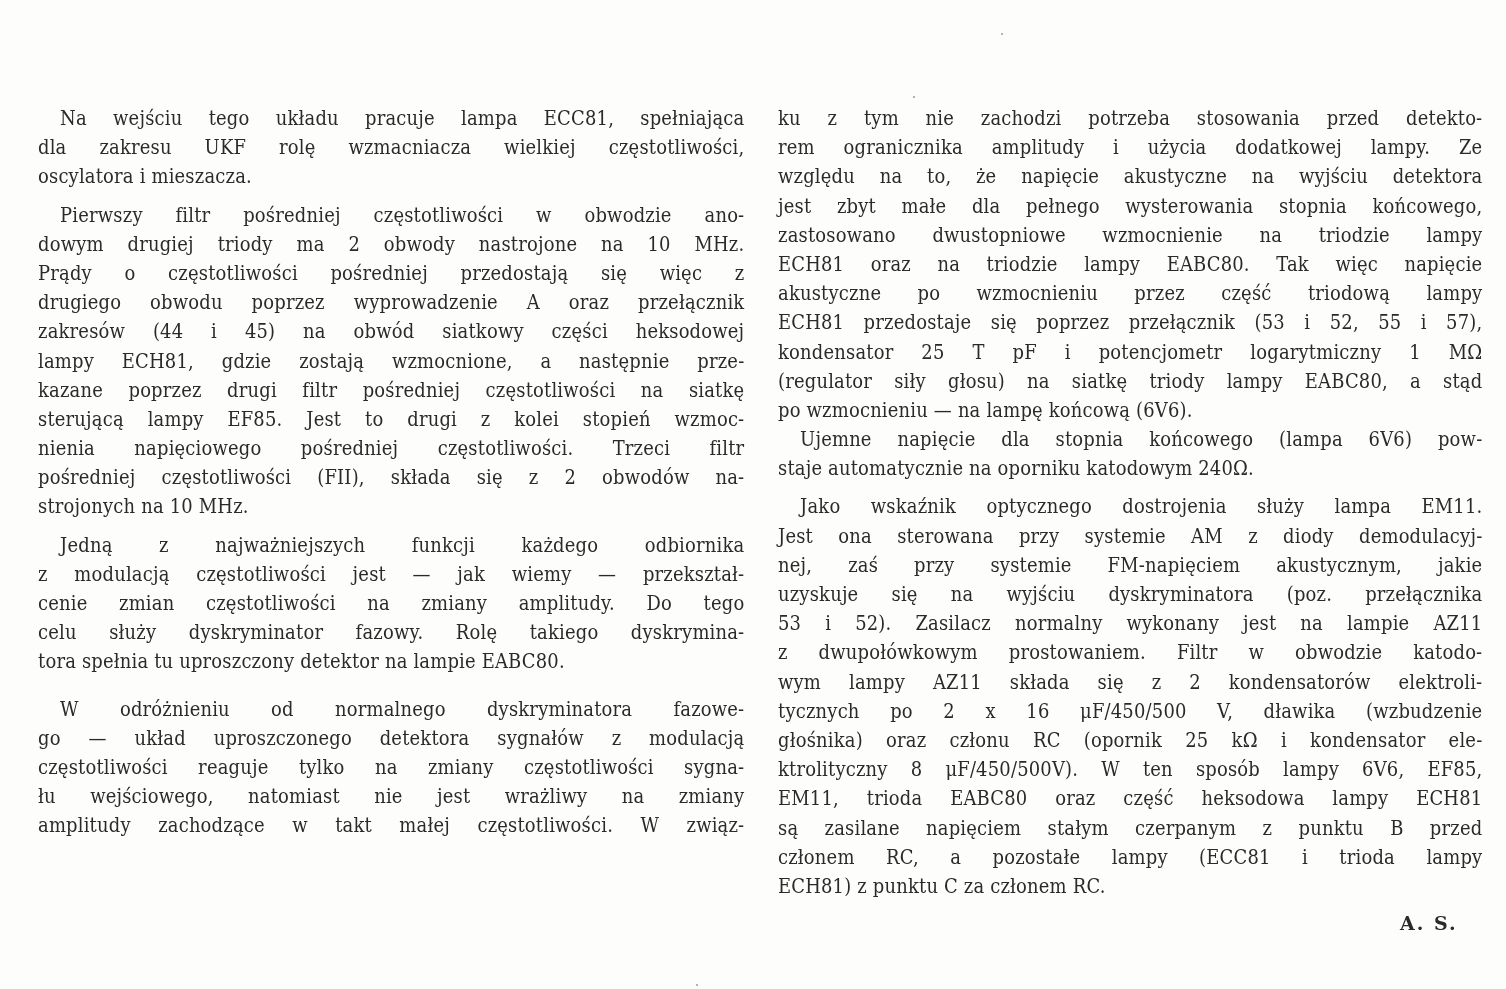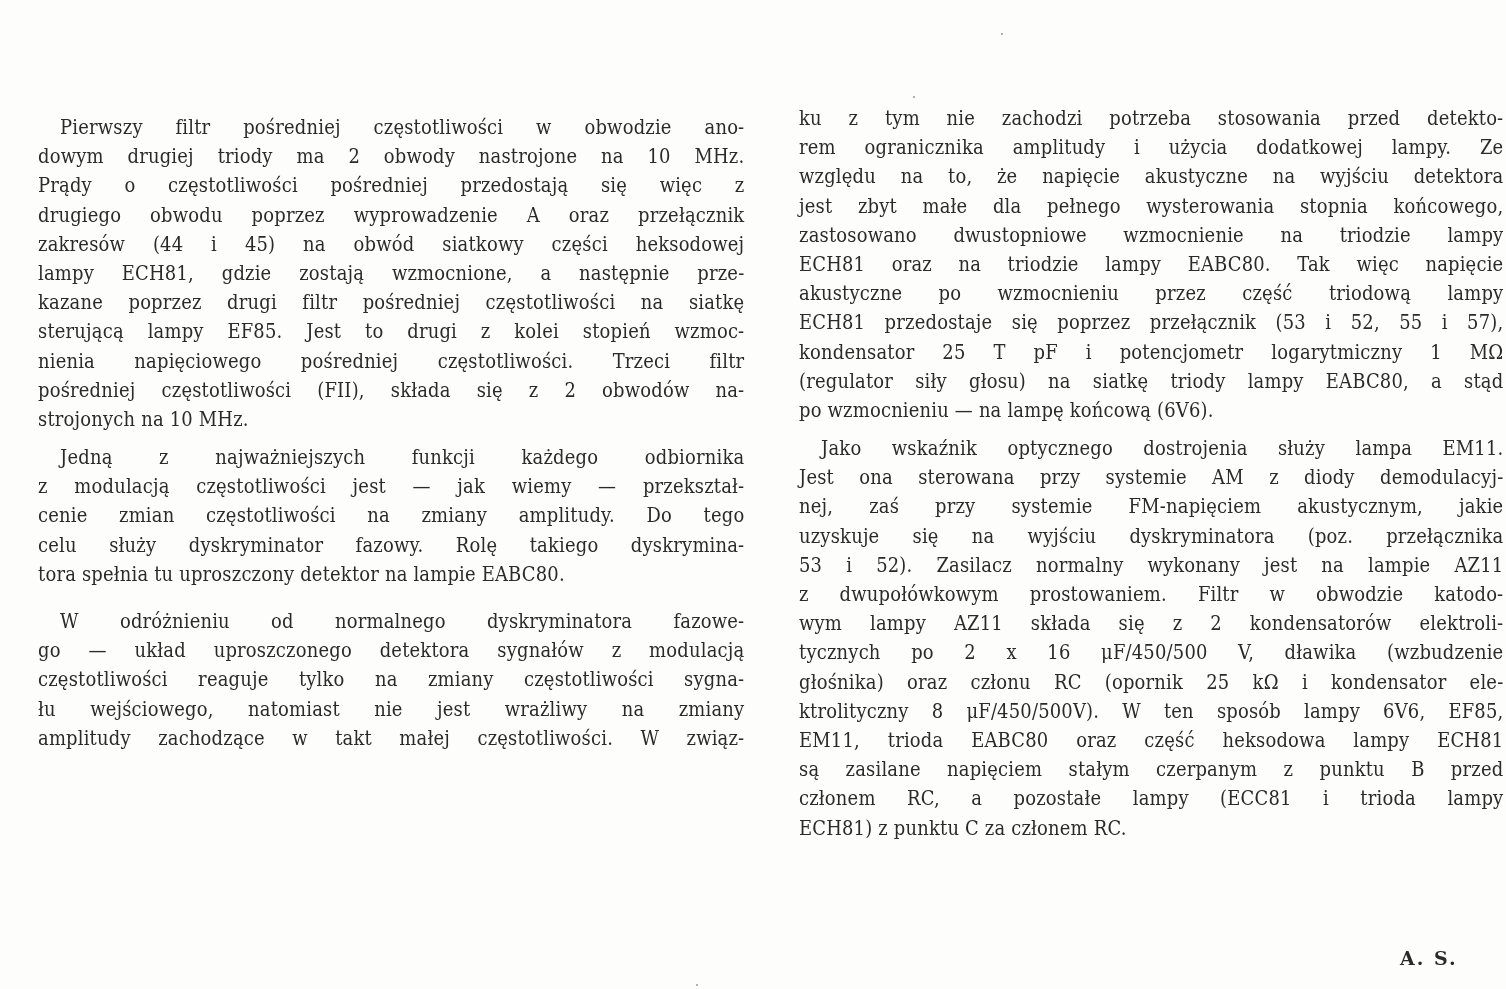--- a/index.html
+++ b/index.html
@@ -2,38 +2,43 @@
 <html><head>
 <meta charset="utf-8">
 <style>
   html, body { margin: 0; padding: 0; }
   body {
     width: 1506px; height: 989px; background: #fdfdfb; position: relative; overflow: hidden;
     font-family: "DejaVu Serif", "Liberation Serif", serif; color: #2a2a2a;
   }
   .col { position: absolute; top: 104px; }
   .col-left { left: 38px; width: 707px; }
-  .col-right { left: 778px; width: 705px; margin-left: 21px; }
+  .col-right { left: 778px; width: 705px; }
   .line {
     display: block; height: 29.2px; line-height: 29.2px; font-size: 19.5px;
     white-space: nowrap; text-align: justify; text-align-last: justify; letter-spacing: 0.2px;
     transform: scaleX(0.92); transform-origin: left center; width: 108.6%;
   }
   .line.last { text-align-last: left; }
   .line.indent { padding-left: 24px; box-sizing: border-box; }
   .pgap { height: 9px; }
   .sign {
-    position: absolute; left: 1400px; top: 912px; font-size: 19px; font-weight: bold; letter-spacing: 2px; margin-top: 35px;
+    position: absolute; left: 1400px; top: 912px; font-size: 19px; font-weight: bold; letter-spacing: 2px;
   }
   .speck { position: absolute; width: 2px; height: 2px; background: #999; border-radius: 1px; }
 </style>
 </head>
 <body>
 
 <div class="col col-left">
+  <div>
+    <span class="line indent">Na wejściu tego układu pracuje lampa ECC81, spełniająca</span>
+    <span class="line">dla zakresu UKF rolę wzmacniacza wielkiej częstotliwości,</span>
+    <span class="line last">oscylatora i mieszacza.</span>
+  </div>
   <div class="pgap"></div>
   <div>
     <span class="line indent">Pierwszy filtr pośredniej częstotliwości w obwodzie ano-</span>
     <span class="line">dowym drugiej triody ma 2 obwody nastrojone na 10 MHz.</span>
     <span class="line">Prądy o częstotliwości pośredniej przedostają się więc z</span>
     <span class="line">drugiego obwodu poprzez wyprowadzenie A oraz przełącznik</span>
     <span class="line">zakresów (44 i 45) na obwód siatkowy części heksodowej</span>
     <span class="line">lampy ECH81, gdzie zostają wzmocnione, a następnie prze-</span>
     <span class="line">kazane poprzez drugi filtr pośredniej częstotliwości na siatkę</span>
     <span class="line">sterującą lampy EF85. Jest to drugi z kolei stopień wzmoc-</span>
@@ -67,20 +72,24 @@
     <span class="line">względu na to, że napięcie akustyczne na wyjściu detektora</span>
     <span class="line">jest zbyt małe dla pełnego wysterowania stopnia końcowego,</span>
     <span class="line">zastosowano dwustopniowe wzmocnienie na triodzie lampy</span>
     <span class="line">ECH81 oraz na triodzie lampy EABC80. Tak więc napięcie</span>
     <span class="line">akustyczne po wzmocnieniu przez część triodową lampy</span>
     <span class="line">ECH81 przedostaje się poprzez przełącznik (53 i 52, 55 i 57),</span>
     <span class="line">kondensator 25 T pF i potencjometr logarytmiczny 1 MΩ</span>
     <span class="line">(regulator siły głosu) na siatkę triody lampy EABC80, a stąd</span>
     <span class="line last">po wzmocnieniu — na lampę końcową (6V6).</span>
   </div>
+  <div>
+    <span class="line indent">Ujemne napięcie dla stopnia końcowego (lampa 6V6) pow-</span>
+    <span class="line last">staje automatycznie na oporniku katodowym 240Ω.</span>
+  </div>
   <div class="pgap"></div>
   <div>
     <span class="line indent">Jako wskaźnik optycznego dostrojenia służy lampa EM11.</span>
     <span class="line">Jest ona sterowana przy systemie AM z diody demodulacyj-</span>
     <span class="line">nej, zaś przy systemie FM-napięciem akustycznym, jakie</span>
     <span class="line">uzyskuje się na wyjściu dyskryminatora (poz. przełącznika</span>
     <span class="line">53 i 52). Zasilacz normalny wykonany jest na lampie AZ11</span>
     <span class="line">z dwupołówkowym prostowaniem. Filtr w obwodzie katodo-</span>
     <span class="line">wym lampy AZ11 składa się z 2 kondensatorów elektroli-</span>
     <span class="line">tycznych po 2 x 16 μF/450/500 V, dławika (wzbudzenie</span>

